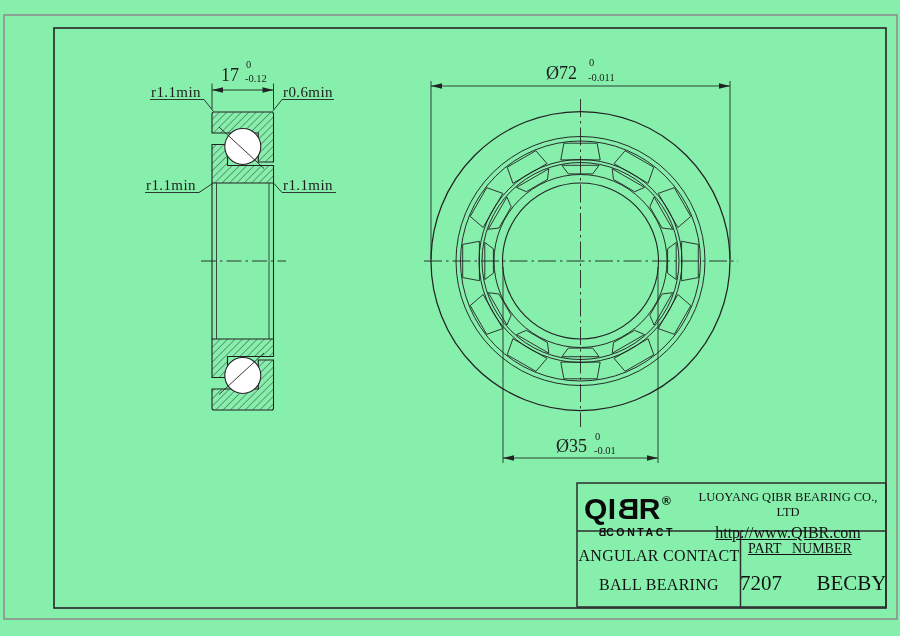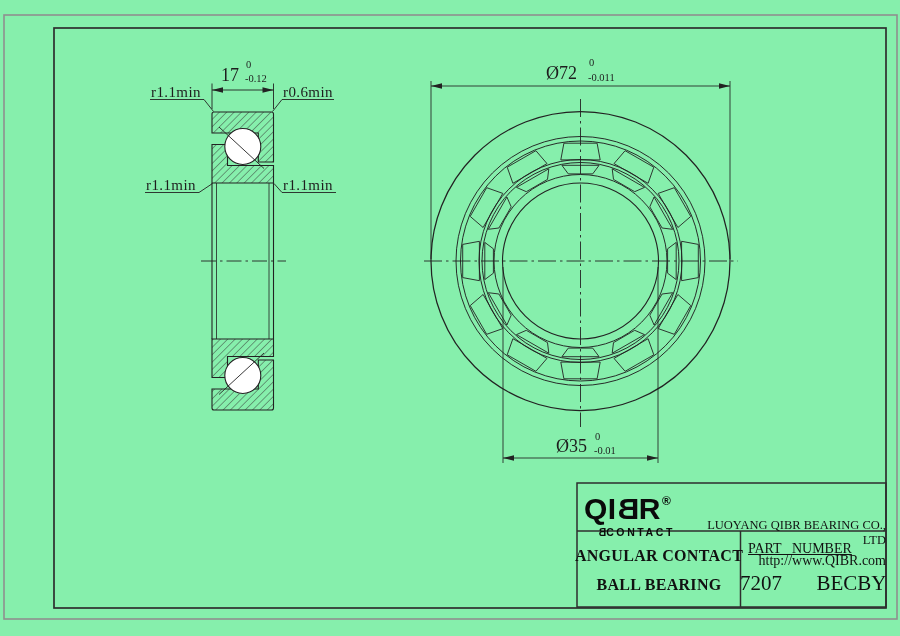--- a/index.html
+++ b/index.html
@@ -10,26 +10,26 @@
   .dim-tol{font-size:10.5px;font-family:"Liberation Serif",serif;}
   .r-label{font-size:15px;letter-spacing:.4px;font-family:"Liberation Serif",serif;}
   .tb-text{position:absolute;color:#111;}
   .brand-main{font-family:"Liberation Sans",sans-serif;font-weight:900;font-size:30px;
               line-height:30px;letter-spacing:.5px;color:#0a0a0a;}
   .brand-reg{font-family:"Liberation Sans",sans-serif;font-size:12px;font-weight:700;
              vertical-align:14px;margin-left:1px;}
   .brand-sub{font-family:"Liberation Sans",sans-serif;font-weight:700;font-size:10.5px;
              letter-spacing:2.6px;margin-top:2px;margin-left:12px;color:#0a0a0a;}
   .flip{display:inline-block;transform:scaleX(-1);}
-  .company-wrap{left:690px;top:490px;width:196px;text-align:right;margin-top:28px;}
+  .company-wrap{left:690px;top:490px;width:196px;text-align:center;}
   .company-line{font-size:12.5px;line-height:15px;}
-  .website-line{font-size:14px;line-height:15px;margin-top:5px;}
+  .website-line{font-size:16px;line-height:15px;margin-top:5px;text-decoration:underline;}
   .product-cell{left:577px;top:531px;width:164px;height:77px;display:flex;flex-direction:column;
                 align-items:center;justify-content:center;}
-  .product-line{font-size:16px;line-height:29px;letter-spacing:.3px;white-space:pre;font-weight:bold;}
+  .product-line{font-size:16px;line-height:29px;letter-spacing:.3px;white-space:pre;}
   .pn-label{left:748px;top:541px;font-size:14px;word-spacing:7px;text-decoration:underline;}
   .pn-value{left:740px;top:571px;width:140px;text-align:right;font-size:21px;word-spacing:12px;white-space:pre;}
 </style>
 </head>
 <body>
 
 <div class="sheet">
 
 <svg width="900" height="636" viewBox="0 0 900 636">
   <defs>

